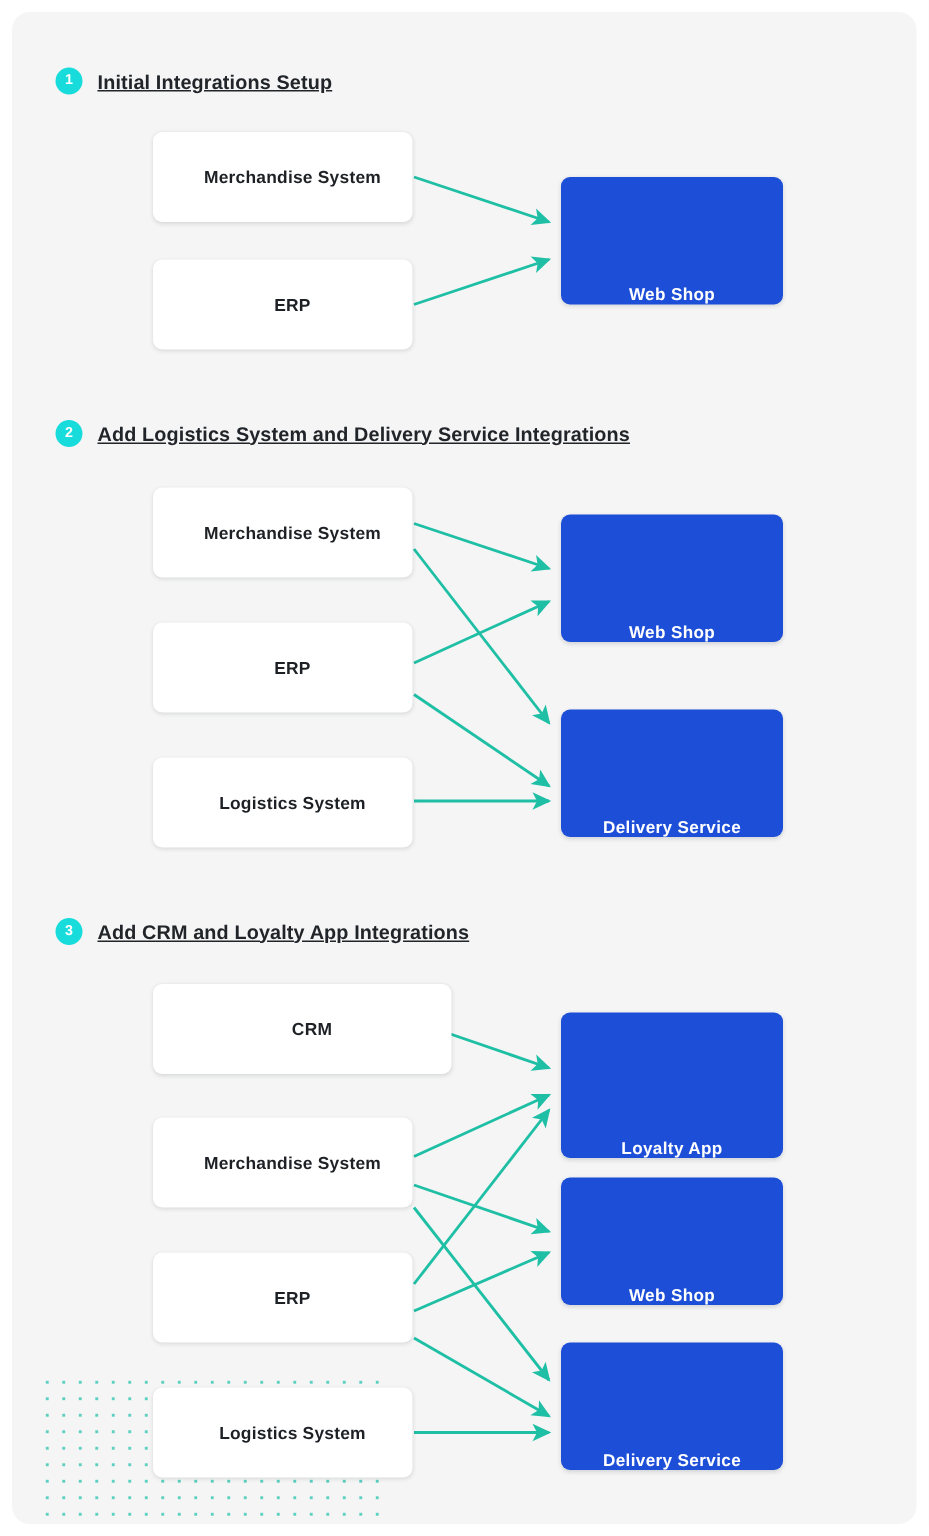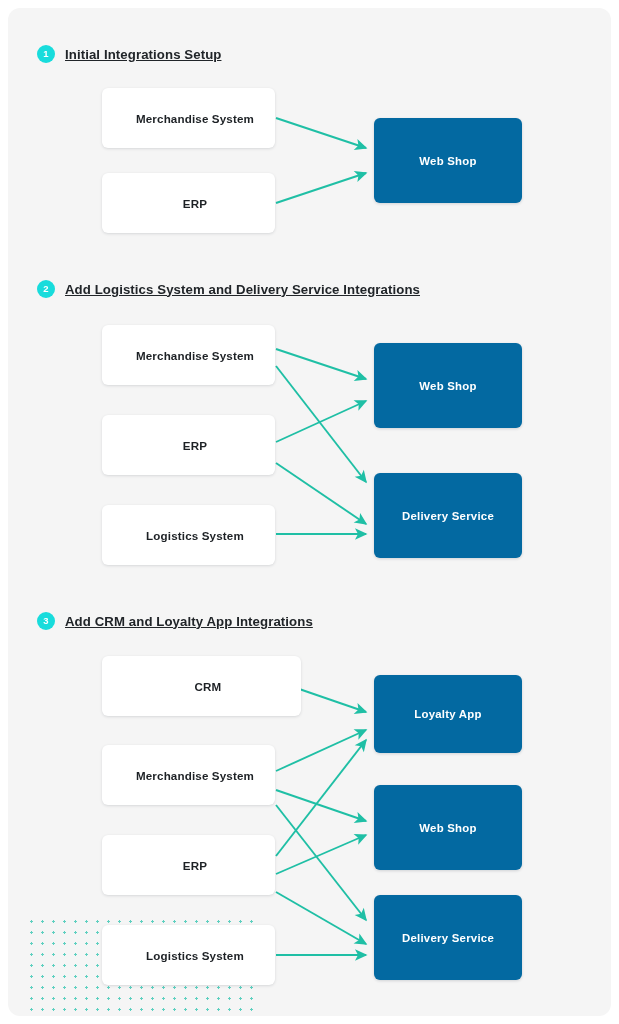--- a/index.html
+++ b/index.html
@@ -12,21 +12,21 @@
   .section{position:absolute;left:0;top:0;width:603px;}
   .sec-head{position:absolute;display:flex;align-items:center;gap:10px;}
   .badge{width:18px;height:18px;border-radius:50%;background:#18dcdc;color:#ffffff;
     font-size:9.5px;font-weight:bold;display:flex;align-items:center;justify-content:center;
     line-height:1;flex:0 0 auto;font-family:"Liberation Sans",sans-serif;}
   .sec-title{font-size:13.2px;font-weight:bold;color:#212529;letter-spacing:.1px;white-space:nowrap;text-decoration:underline;}
   .node{position:absolute;display:flex;align-items:center;justify-content:center;
     box-sizing:border-box;border-radius:6px;text-align:center;}
   .node.src{background:#ffffff;box-shadow:0 1px 3px rgba(20,30,50,.13),0 0 0 .5px rgba(0,0,0,.012);}
   .node.src .lbl{font-size:11.6px;font-weight:bold;color:#1d2125;letter-spacing:.15px;padding-left:13px;}
-  .node.dst{background:#0369a1;box-shadow:0 1px 3px rgba(20,30,50,.16);}
+  .node.dst{background:#1d4ed8;box-shadow:0 1px 3px rgba(20,30,50,.16);align-items:flex-end;}
   .node.dst .lbl{font-size:11.4px;font-weight:bold;color:#ffffff;letter-spacing:.25px;}
   .edges{position:absolute;left:0;top:0;width:603px;height:1008px;pointer-events:none;}
 </style>
 </head>
 <body>
 
 <div id="canvas">
   <div class="card">
 
     <div class="dotgrid"></div>
@@ -107,21 +107,21 @@
       </div>
       <div class="node src" style="left:94px;top:737px;width:173px;height:60px;">
         <span class="lbl">Merchandise System</span>
       </div>
       <div class="node src" style="left:94px;top:827px;width:173px;height:60px;">
         <span class="lbl">ERP</span>
       </div>
       <div class="node src" style="left:94px;top:917px;width:173px;height:60px;">
         <span class="lbl">Logistics System</span>
       </div>
-      <div class="node dst" style="left:366px;top:667px;width:148px;height:78px;">
+      <div class="node dst" style="left:366px;top:667px;width:148px;height:97px;">
         <span class="lbl">Loyalty App</span>
       </div>
       <div class="node dst" style="left:366px;top:777px;width:148px;height:85px;">
         <span class="lbl">Web Shop</span>
       </div>
       <div class="node dst" style="left:366px;top:887px;width:148px;height:85px;">
         <span class="lbl">Delivery Service</span>
       </div>
     </div>
 

